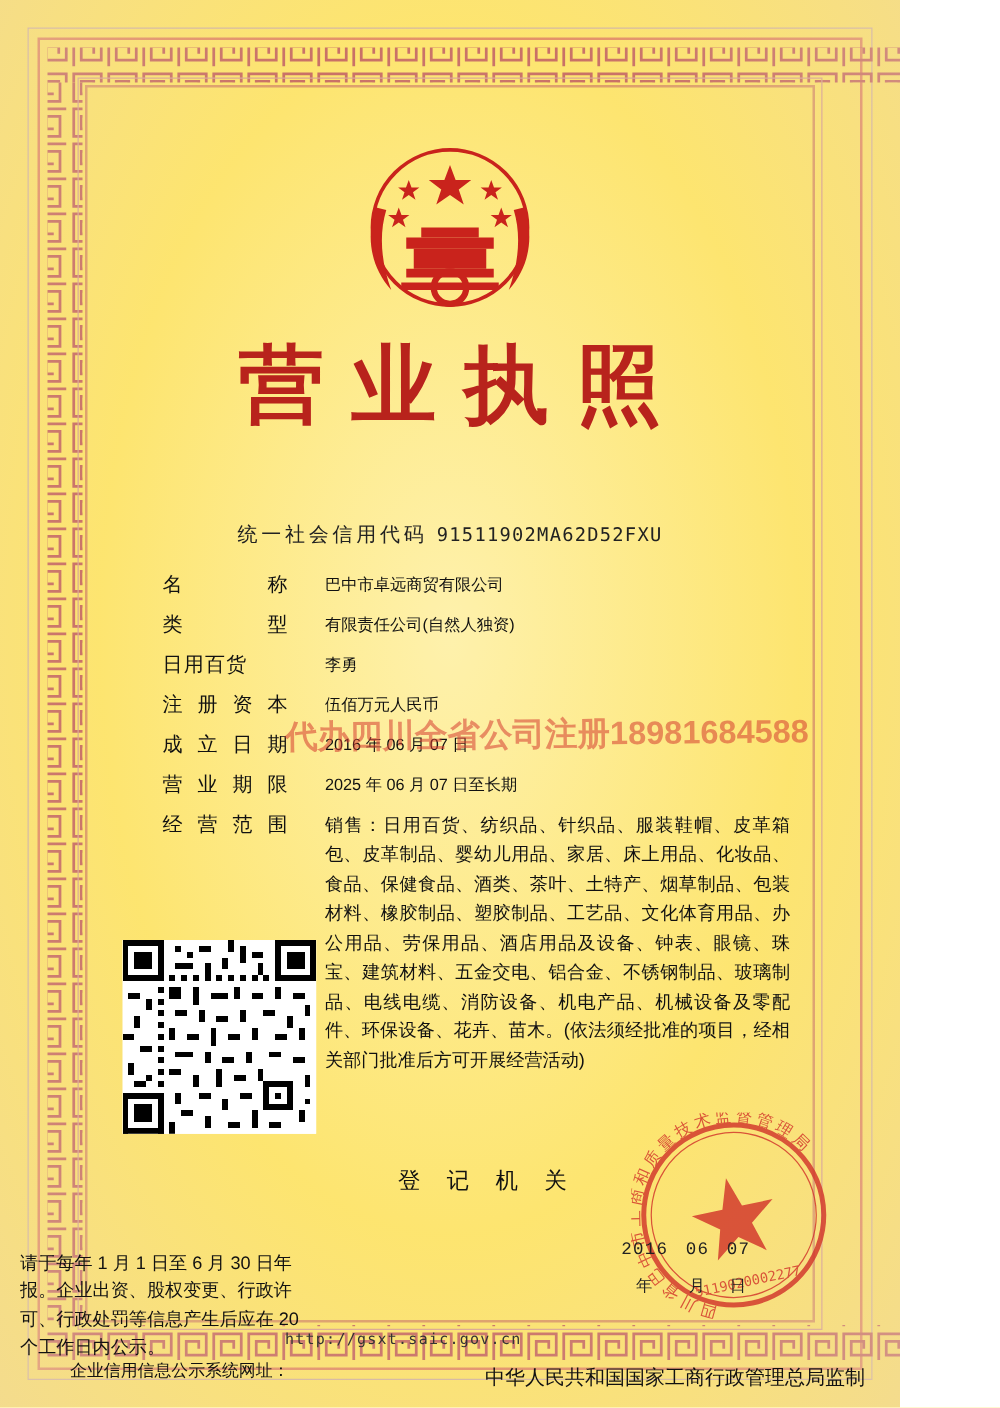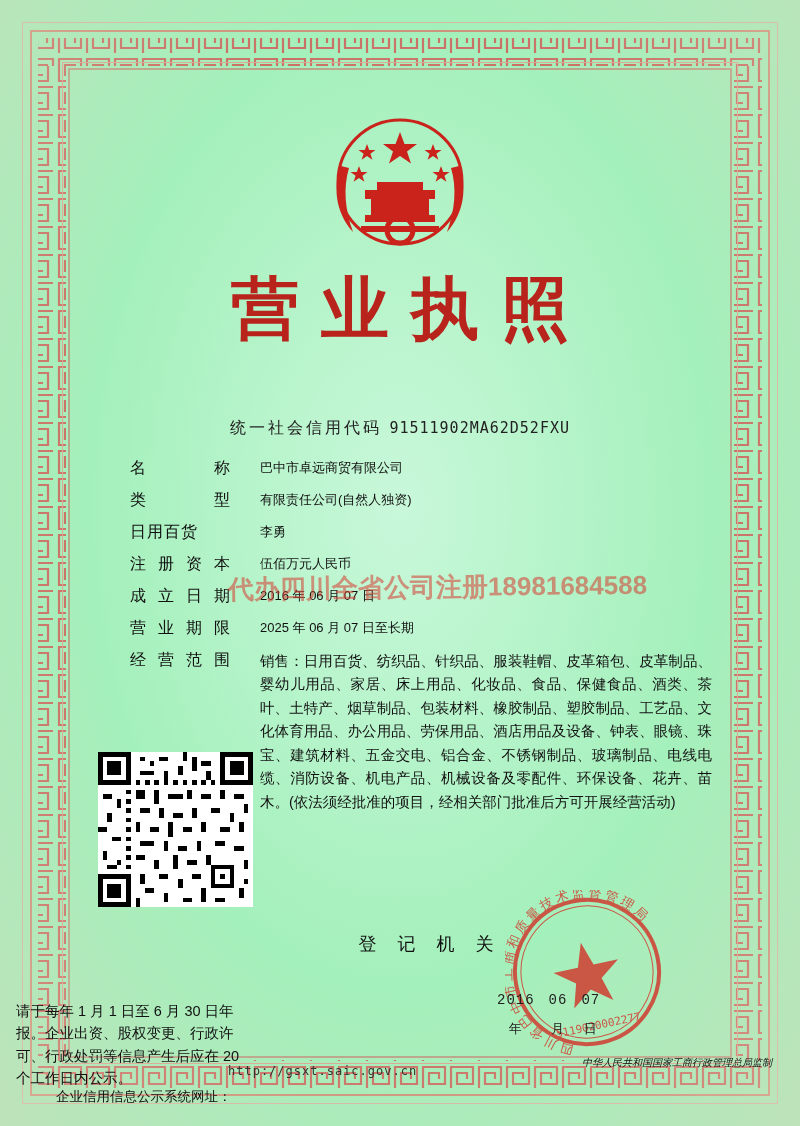--- a/index.html
+++ b/index.html
@@ -8,23 +8,23 @@
     background: #ffffff;
   }
   body {
     width: 800px;
     height: 1126px;
     font-family: "Liberation Sans", sans-serif;
     overflow: hidden;
   }
   .license {
     position: relative;
-    width: 800px;
+    width: 720px;
     height: 1126px;
-    background: #86efac;
+    background: #fde047;
     box-sizing: border-box;
     overflow: hidden;
   }
   
   .paper-tint {
     position: absolute;
     inset: 0;
     background:
       radial-gradient(ellipse at 50% 45%, rgba(255,255,255,0.55) 0%, rgba(253,243,233,0.25) 55%, rgba(236,216,198,0.55) 100%);
     pointer-events: none;
@@ -230,24 +230,23 @@
     position: absolute;
     left: 56px;
     top: 1088px;
     font-size: 13.5px;
     color: #111;
     text-align: right;
   }
   .footer-right {
     position: absolute;
     right: 28px;
-    top: 1056px;
-    font-size: 10px;
-    color: #111;
-    font-style: italic;
+    top: 1092px;
+    font-size: 16px;
+    color: #111;
   }
 </style>
 </head>
 <body>
 
 <div class="license">
 
   <div class="frame-outer"></div>
   <div class="frame-mid"></div>
 

